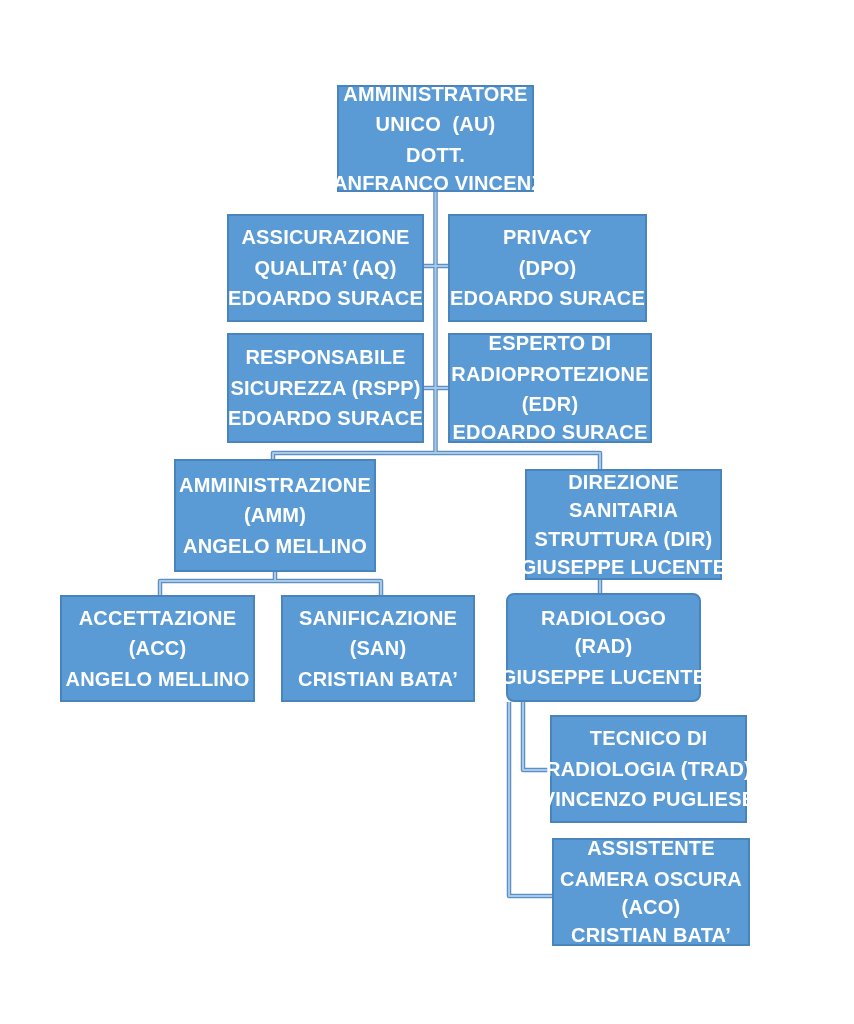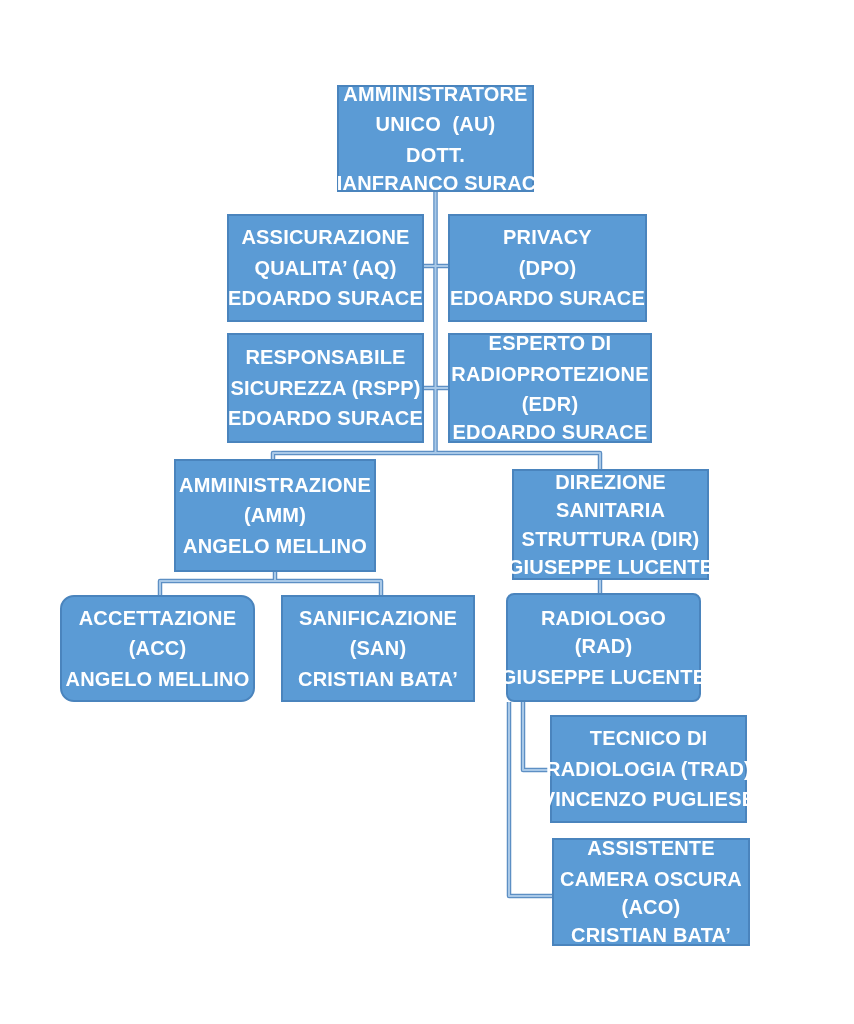--- a/index.html
+++ b/index.html
@@ -38,22 +38,22 @@
   }
   .ln{line-height:1.42;white-space:pre;}
   .sp{margin-top:2px;}
   
   #n-au  {left:337px;top:85px; width:197px;height:107px;}
   #n-aq  {left:227px;top:214px;width:197px;height:108px;}
   #n-dpo {left:448px;top:214px;width:199px;height:108px;}
   #n-rspp{left:227px;top:333px;width:197px;height:110px;}
   #n-edr {left:448px;top:333px;width:204px;height:110px;}
   #n-amm {left:174px;top:459px;width:202px;height:113px;text-align:right;}
-  #n-dir {left:512px;top:469px;width:197px;height:111px;}
-  #n-acc {left:60px; top:595px;width:195px;height:107px;border-radius:14px;}
+  #n-dir {left:525px;top:469px;width:197px;height:111px;}
+  #n-acc {left:60px; top:595px;width:195px;height:107px;}
   #n-san {left:281px;top:595px;width:194px;height:107px;}
   #n-rad {left:506px;top:593px;width:195px;height:109px;border-radius:8px;}
   #n-trad{left:550px;top:715px;width:197px;height:108px;}
   #n-aco {left:552px;top:838px;width:198px;height:108px;}
 </style>
 </head>
 <body>
 
 <div class="canvas">
 
@@ -79,21 +79,21 @@
       <path class="edge-light" d="M600,580 V593"></path>
       <path class="edge-light" d="M523,702 V770 H550"></path>
       <path class="edge-light" d="M509,702 V896 H552"></path>
     </g>
   </svg>
 
   <div class="node" id="n-au">
     <div class="ln">AMMINISTRATORE</div>
     <div class="ln sp">UNICO  (AU)</div>
     <div class="ln sp">DOTT.</div>
-    <div class="ln">GIANFRANCO SURACE</div>
+    <div class="ln">GIANFRANCO VINCENZO</div>
   </div>
 
   <div class="node" id="n-aq">
     <div class="ln">ASSICURAZIONE</div>
     <div class="ln sp">QUALITA’ (AQ)</div>
     <div class="ln sp">EDOARDO SURACE</div>
   </div>
 
   <div class="node" id="n-dpo">
     <div class="ln">PRIVACY</div>

